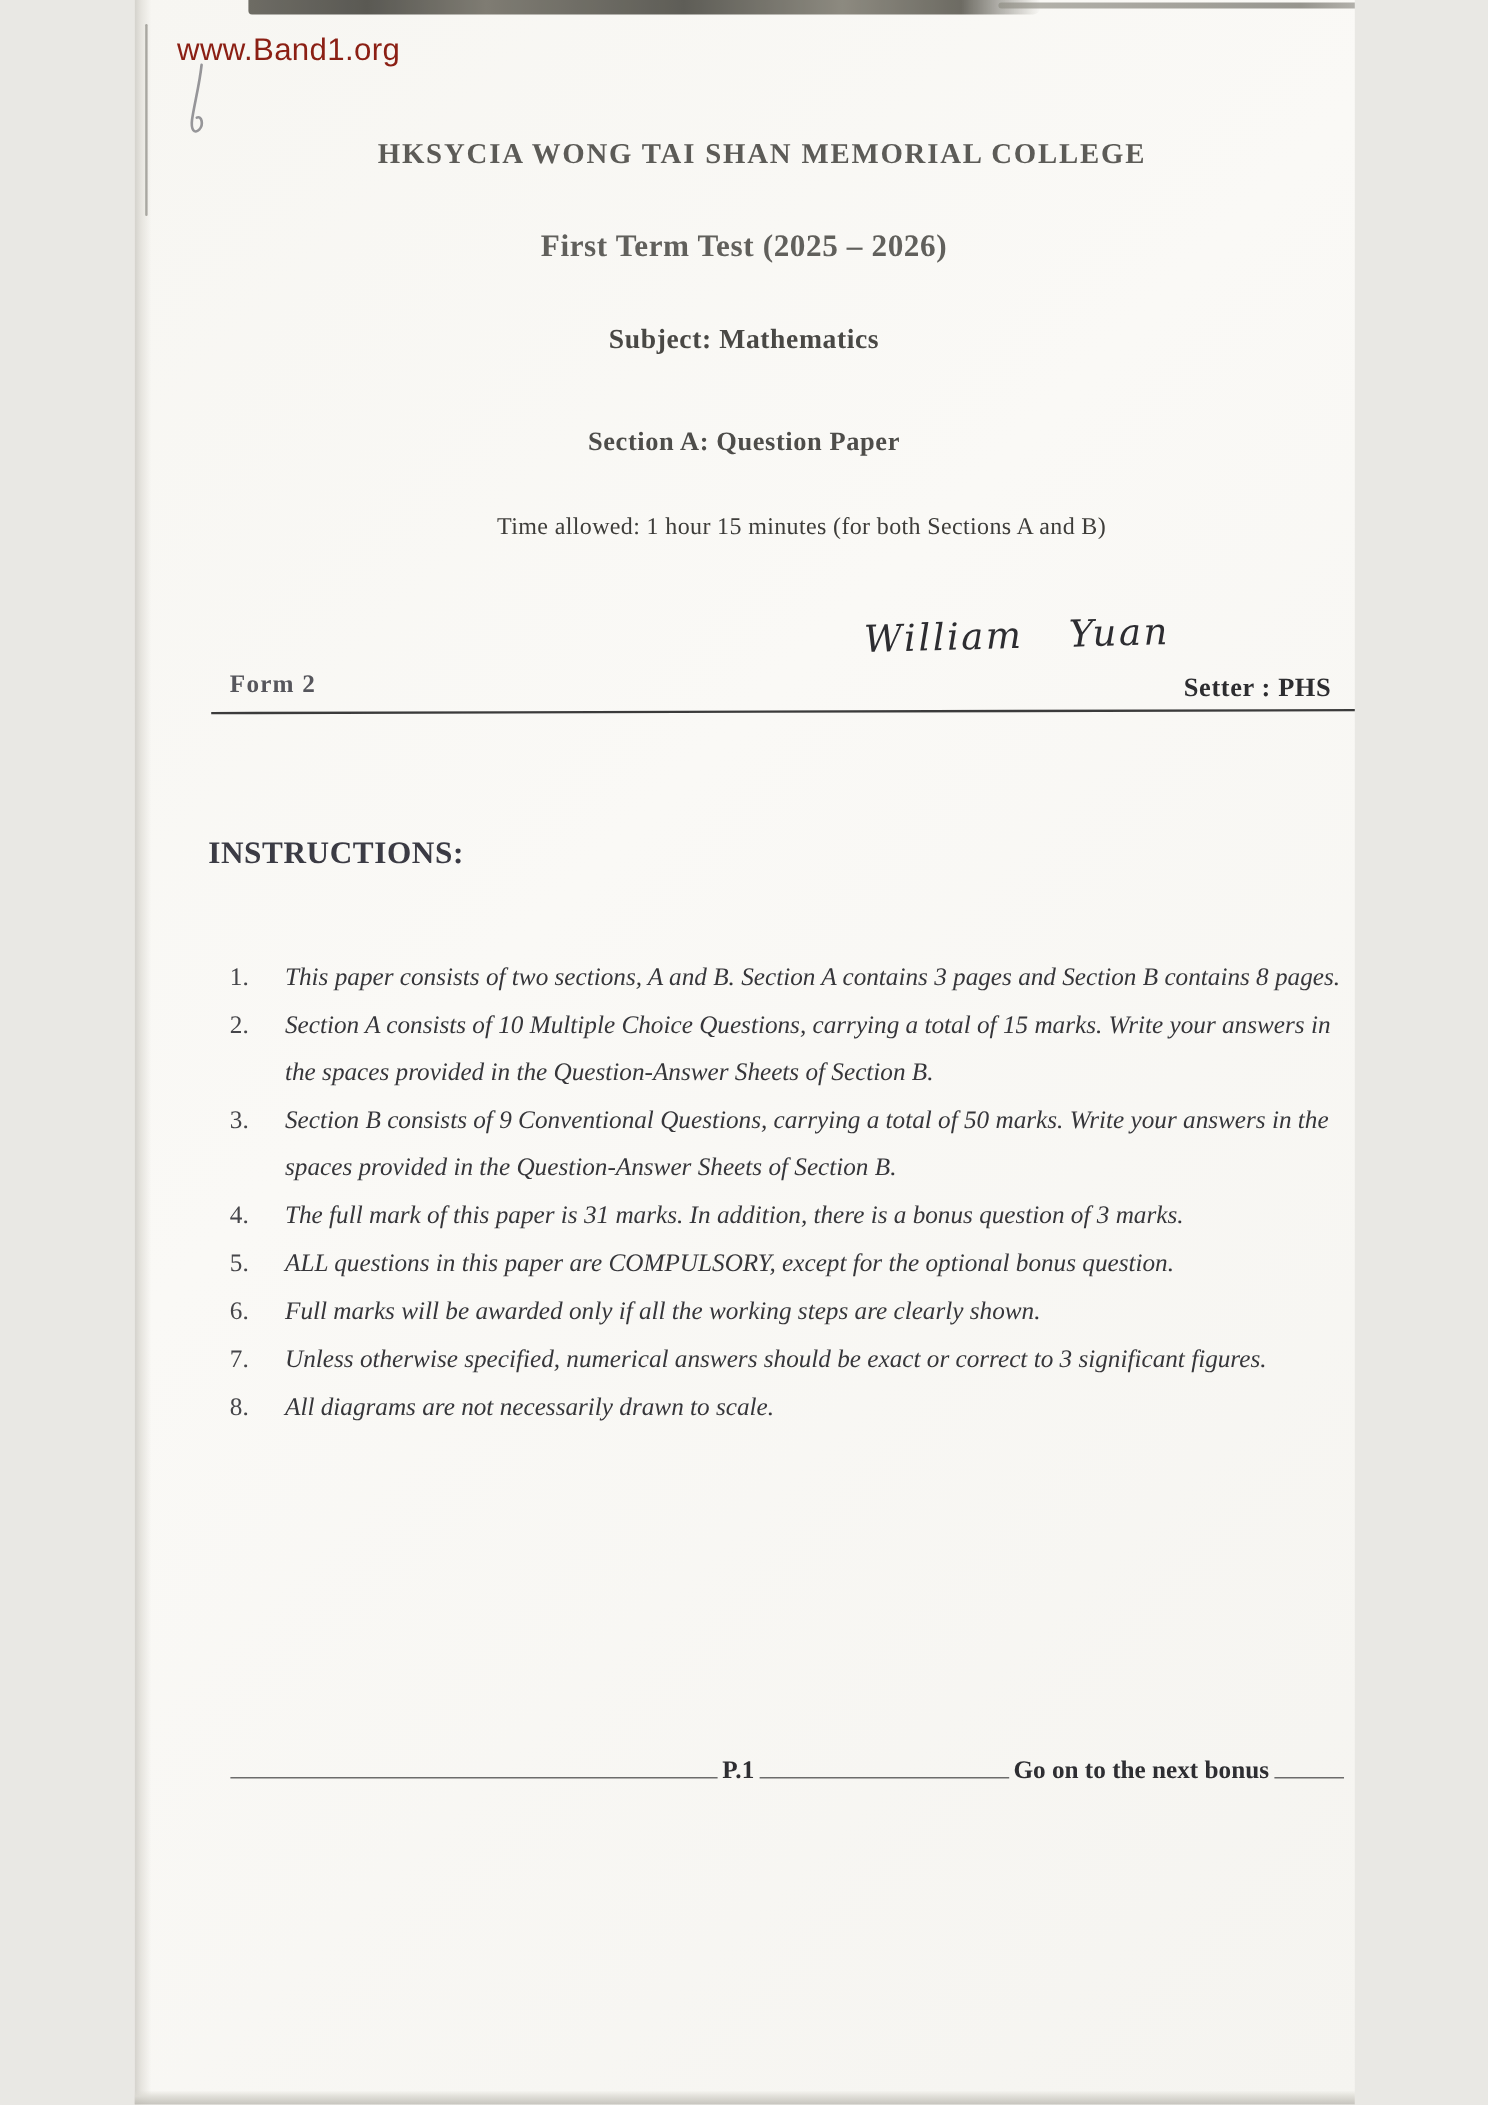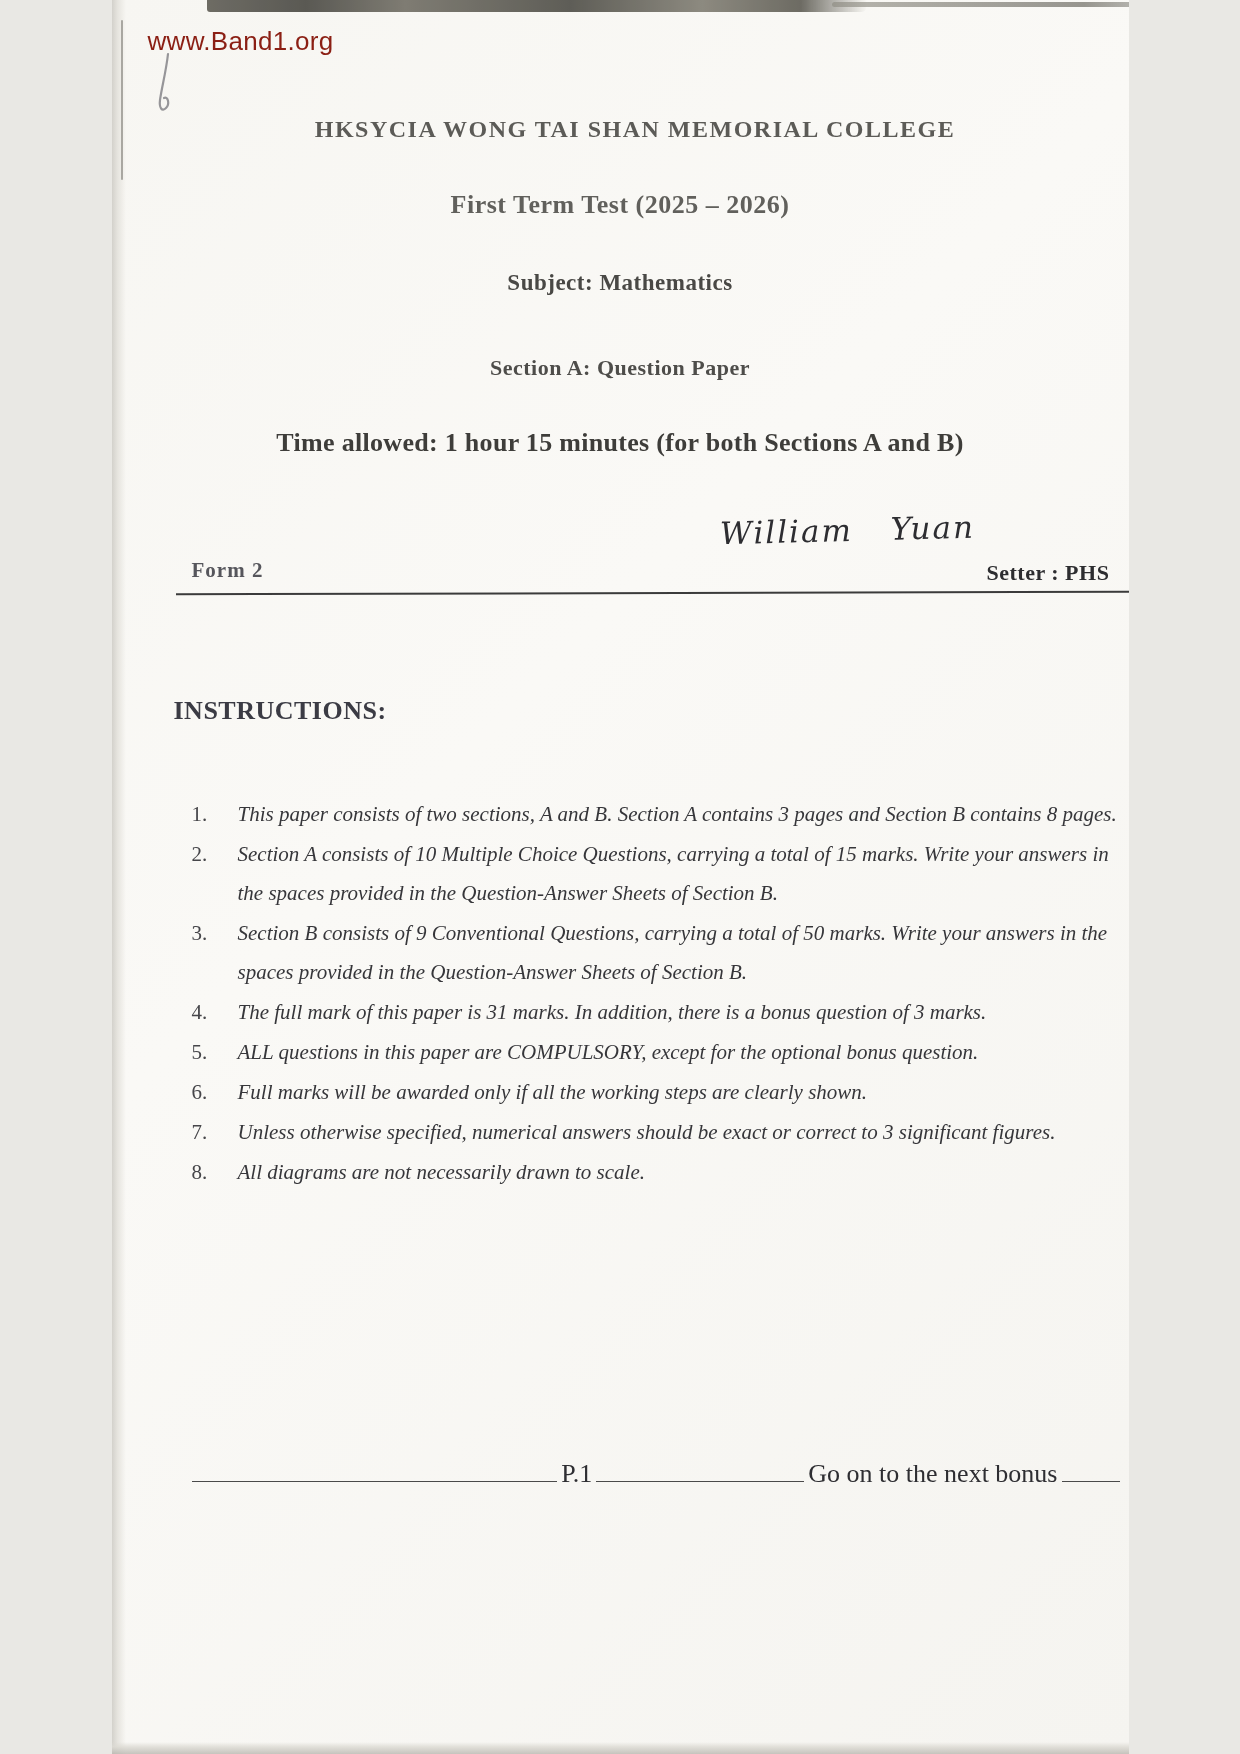--- a/index.html
+++ b/index.html
@@ -44,21 +44,21 @@
     position:absolute;top:26px;left:36px;
     font-family:"Liberation Sans", sans-serif;
     font-size:26px;color:#8b1f14;letter-spacing:.3px;
   }
   
   .c{position:absolute;left:0;width:100%;text-align:center;}
   .school{top:116px;font-size:24px;font-weight:bold;color:#5c5b57;letter-spacing:1.5px;padding-left:15px;}
   .term{top:190px;font-size:26px;font-weight:bold;color:#61605c;letter-spacing:.5px;}
   .subject{top:270px;font-size:23px;font-weight:bold;color:#494845;letter-spacing:.5px;}
   .sectionA{top:339px;font-size:22px;font-weight:bold;color:#4e4d4a;letter-spacing:.5px;margin-top:16px;}
-  .time{top:428px;font-size:26px;font-weight:bold;color:#3e3d3a;letter-spacing:.3px;}
+  .time{top:428px;font-size:20px;font-weight:normal;color:#3e3d3a;letter-spacing:.3px;margin-left:48px;}
   
   .handname{
     position:absolute;top:512px;left:608px;
     font-family:"DejaVu Serif", serif;
     font-style:italic;font-size:31px;color:#2d2d31;
     word-spacing:26px;letter-spacing:2px;
     transform:rotate(-1.5deg);
   }
   
   .form{position:absolute;top:558px;left:80px;font-size:21px;font-weight:bold;color:#56565c;letter-spacing:1px;}
@@ -76,21 +76,21 @@
     position:absolute;top:795px;left:80px;width:945px;
     font-size:21px;color:#36363a;
   }
   .instr-item{display:flex;margin-bottom:1px;line-height:39px;}
   .instr-num{width:46px;flex:0 0 46px;color:#46464a;}
   .instr-text{flex:1;font-style:italic;}
   
   .footer{
     position:absolute;top:1455px;left:80px;width:928px;
     display:flex;align-items:baseline;
-    font-size:26px;color:#2e2e32;
+    font-size:21px;color:#2e2e32;font-weight:bold;
   }
   .fline{border-bottom:1.6px solid #4a4a4a;height:26px;display:inline-block;}
   .fl1{flex:1;}
   .fl2{width:208px;}
   .fl3{width:58px;}
   .ftext{padding:0 4px;white-space:nowrap;}
 </style>
 </head>
 <body>
 

